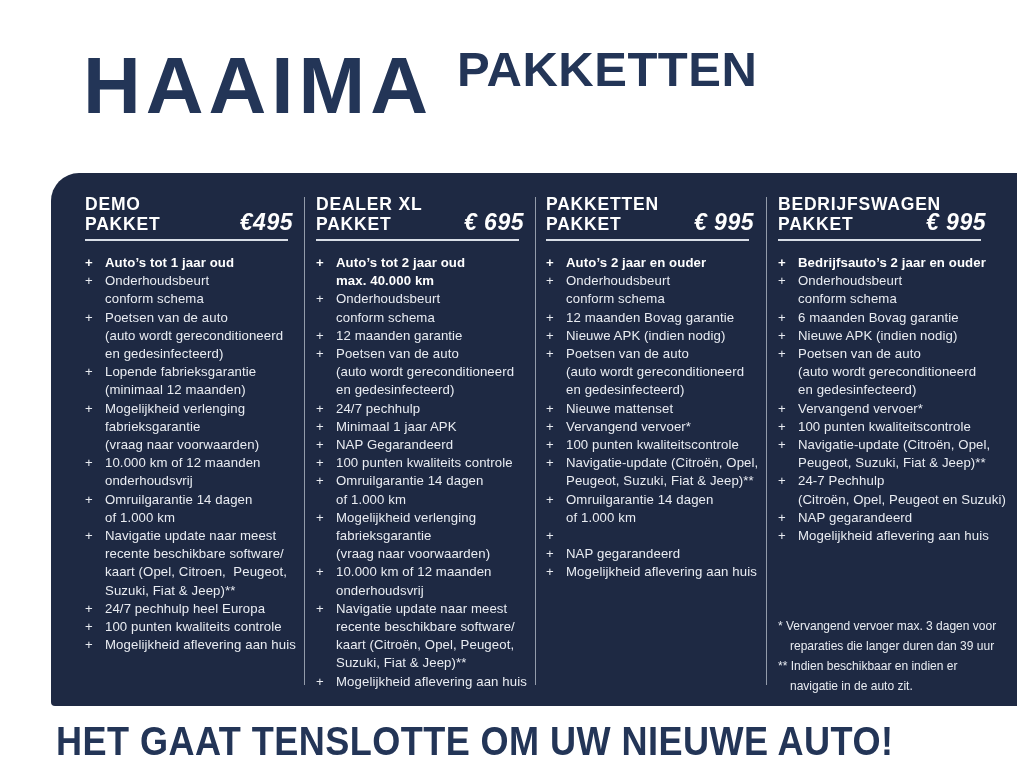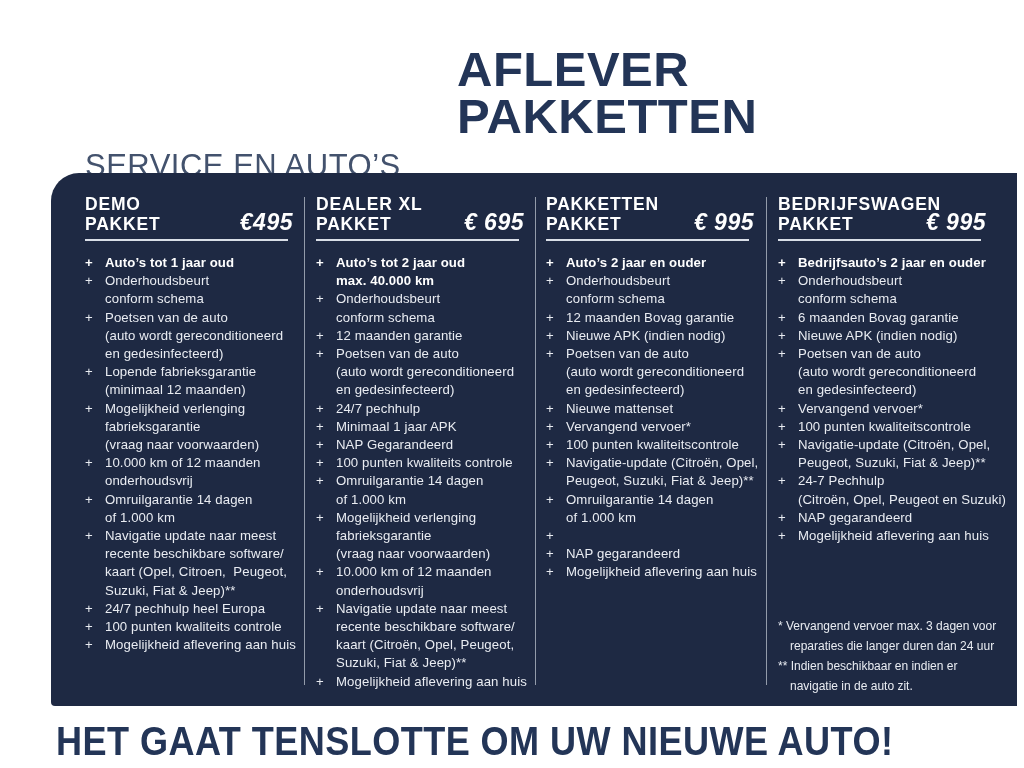--- a/index.html
+++ b/index.html
@@ -69,24 +69,23 @@
     font-size:41px;font-weight:bold;line-height:1;letter-spacing:.5px;
     color:var(--navy);
     transform:scaleX(.88);transform-origin:left top;
     white-space:nowrap;
   }
 </style>
 </head>
 <body>
 
 <div class="logo">
-  <div class="logo-sub">SERVICE EN AUTO’S</div>
+  <div class="logo-name">HAAIMA</div>
 </div>
 <div class="page-title">
-  <div>AFLEVER</div>
   <div>PAKKETTEN</div>
 </div>
 
 <div class="panel">
   <div class="divider d1"></div>
   <div class="divider d2"></div>
   <div class="divider d3"></div>
   <div id="cols">
       <div class="col">
         <div class="col-header">
@@ -345,21 +344,21 @@
             <span class="plus">+</span>
             <span class="txt">NAP gegarandeerd</span>
           </div>
           <div class="item">
             <span class="plus">+</span>
             <span class="txt">Mogelijkheid aflevering aan huis</span>
           </div>
         </div>
         <div class="footnotes">
           <div class="footnote">* Vervangend vervoer max. 3 dagen voor
-reparaties die langer duren dan 24 uur</div>
+reparaties die langer duren dan 39 uur</div>
           <div class="footnote">** Indien beschikbaar en indien er
 navigatie in de auto zit.</div>
         </div>
       </div>
     </div>
 </div>
 
 <div class="tagline">HET GAAT TENSLOTTE OM UW NIEUWE AUTO!</div>
 
 </body></html>

